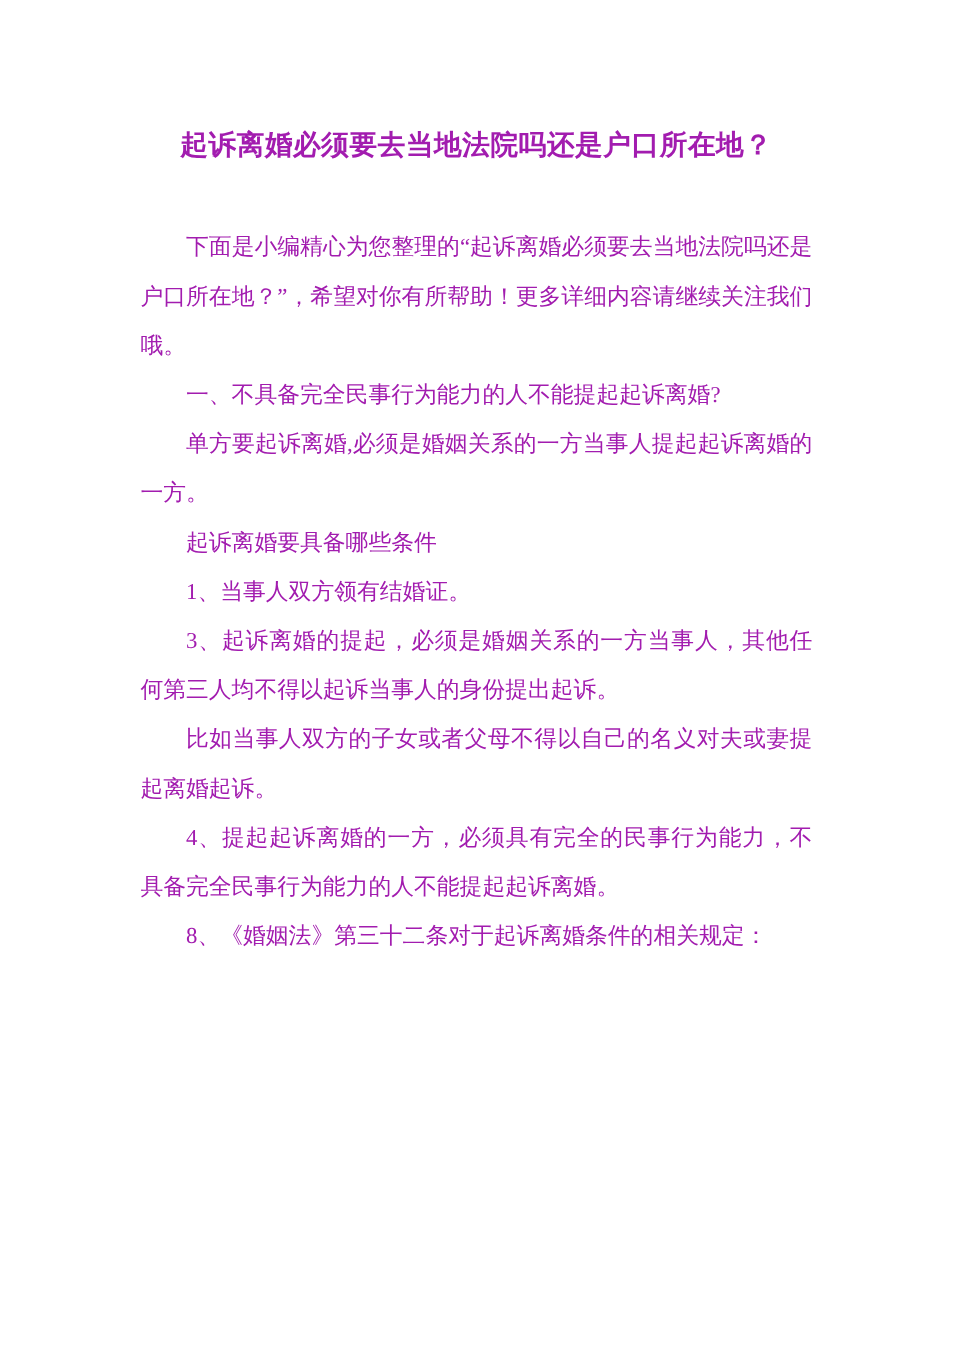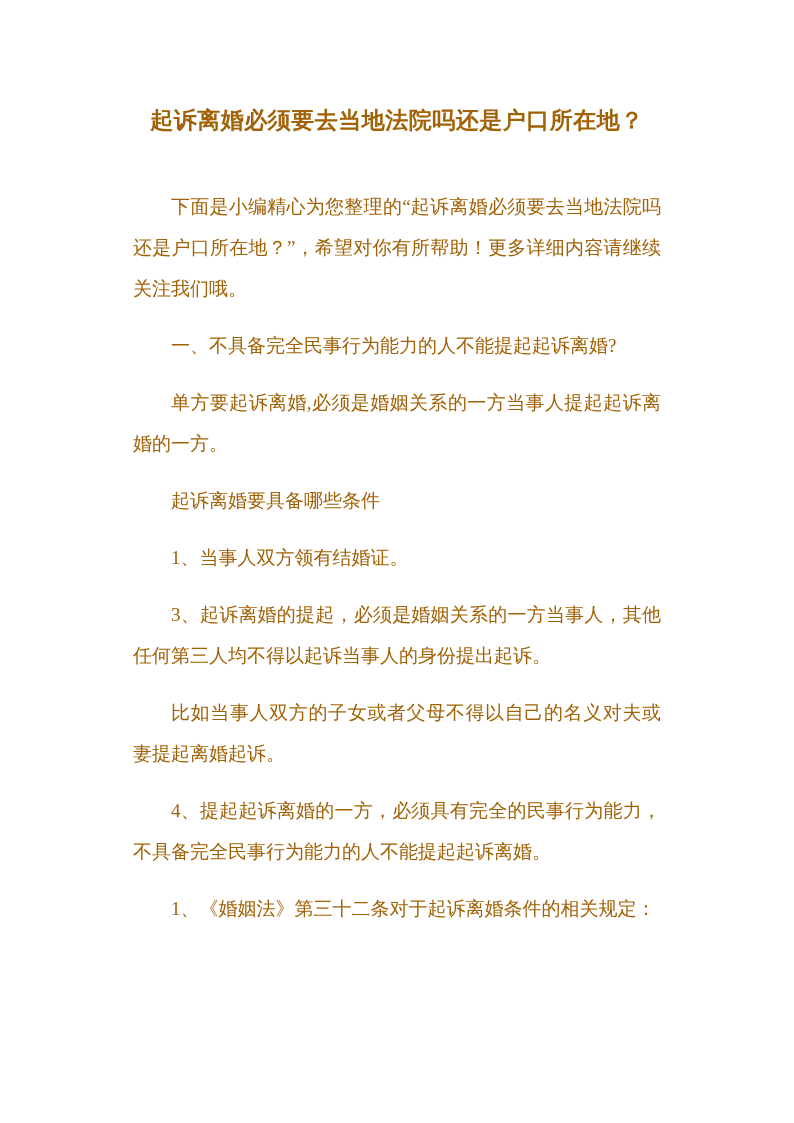--- a/index.html
+++ b/index.html
@@ -8,33 +8,33 @@
       background: #ffffff;
     }
     .page {
       position: relative;
       width: 794px;
       height: 1123px;
       background: #ffffff;
       box-sizing: border-box;
       padding: 105px 117px 12px 117px;
       font-family: "Liberation Serif", "DejaVu Serif", serif;
-      color: #a16207;
+      color: #a21caf;
       overflow: hidden;
     }
     .doc-title {
       font-size: 23px;
       font-weight: bold;
       text-align: center;
       line-height: 32px;
       margin: 0 0 49px 0;
       letter-spacing: 0.5px;
     }
     .doc-body p {
-      margin: 16px;
+      margin: 0;
       font-size: 19px;
       line-height: 41px;
       text-align: justify;
       text-justify: inter-ideograph;
       text-indent: 2em;
       word-break: break-all;
     }
   </style>
 </head>
 <body>
@@ -44,15 +44,15 @@
 
   <div class="doc-body">
     <p>下面是小编精心为您整理的“起诉离婚必须要去当地法院吗还是户口所在地？”，希望对你有所帮助！更多详细内容请继续关注我们哦。</p>
     <p>一、不具备完全民事行为能力的人不能提起起诉离婚?</p>
     <p>单方要起诉离婚,必须是婚姻关系的一方当事人提起起诉离婚的一方。</p>
     <p>起诉离婚要具备哪些条件</p>
     <p>1、当事人双方领有结婚证。</p>
     <p>3、起诉离婚的提起，必须是婚姻关系的一方当事人，其他任何第三人均不得以起诉当事人的身份提出起诉。</p>
     <p>比如当事人双方的子女或者父母不得以自己的名义对夫或妻提起离婚起诉。</p>
     <p>4、提起起诉离婚的一方，必须具有完全的民事行为能力，不具备完全民事行为能力的人不能提起起诉离婚。</p>
-    <p>1、《婚姻法》第三十二条对于起诉离婚条件的相关规定：</p>
+    <p>8、《婚姻法》第三十二条对于起诉离婚条件的相关规定：</p>
   </div>
 </div>
 
 </body></html>

